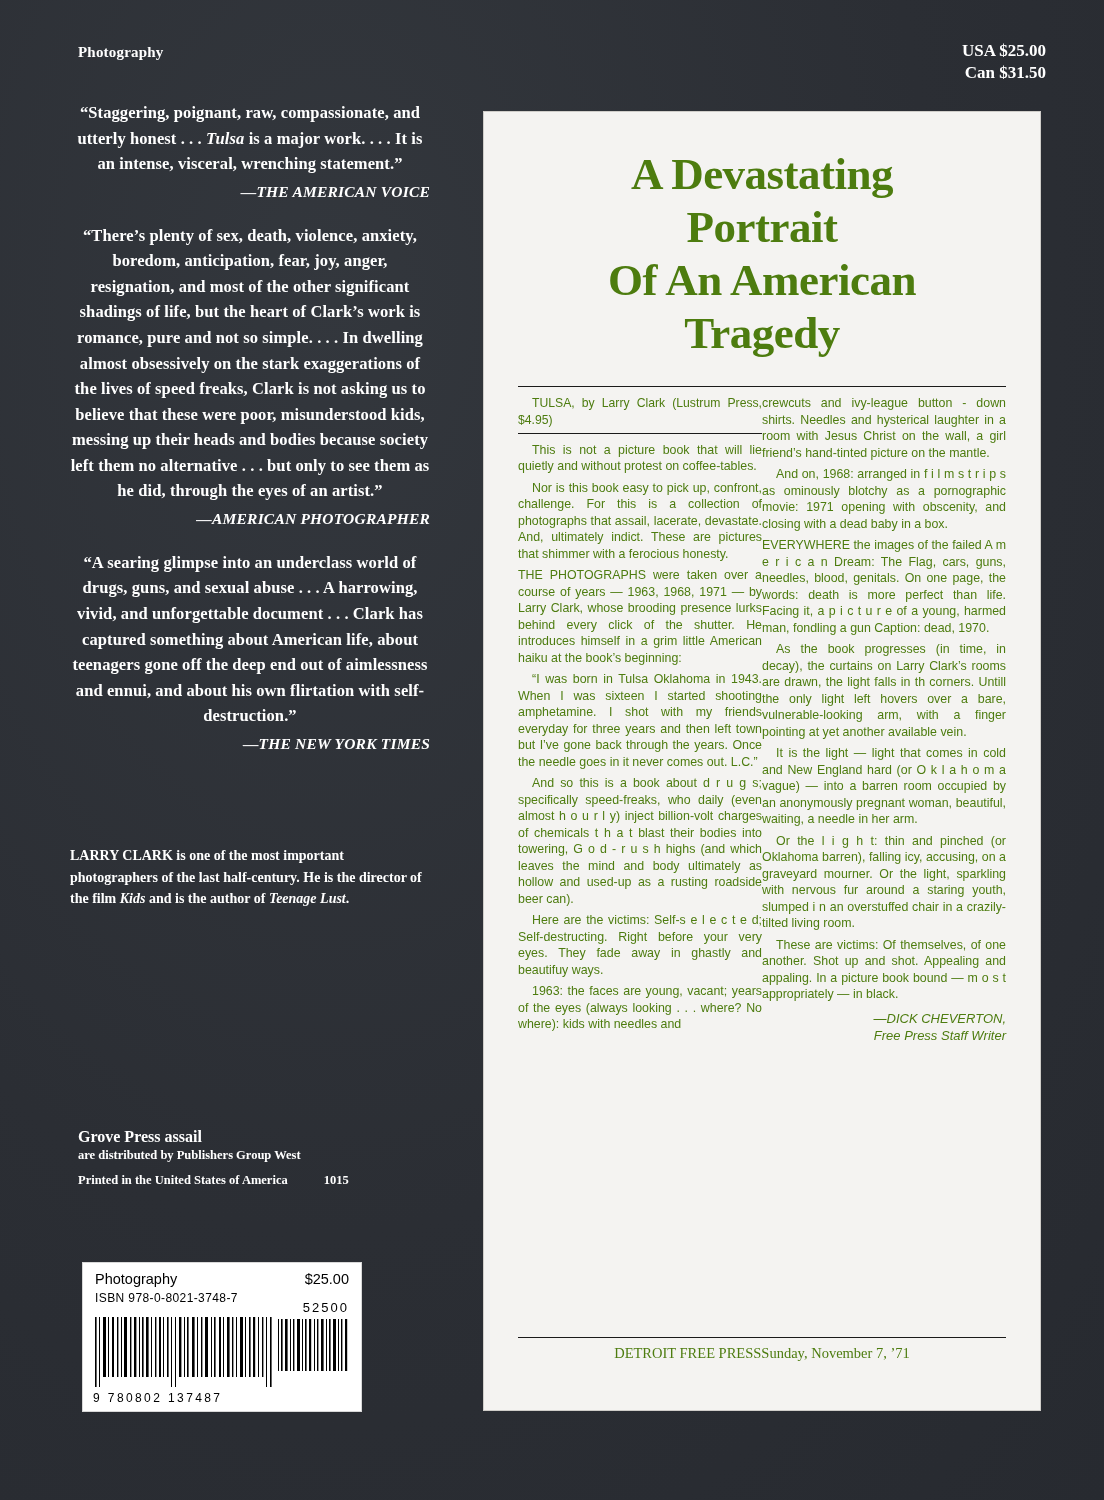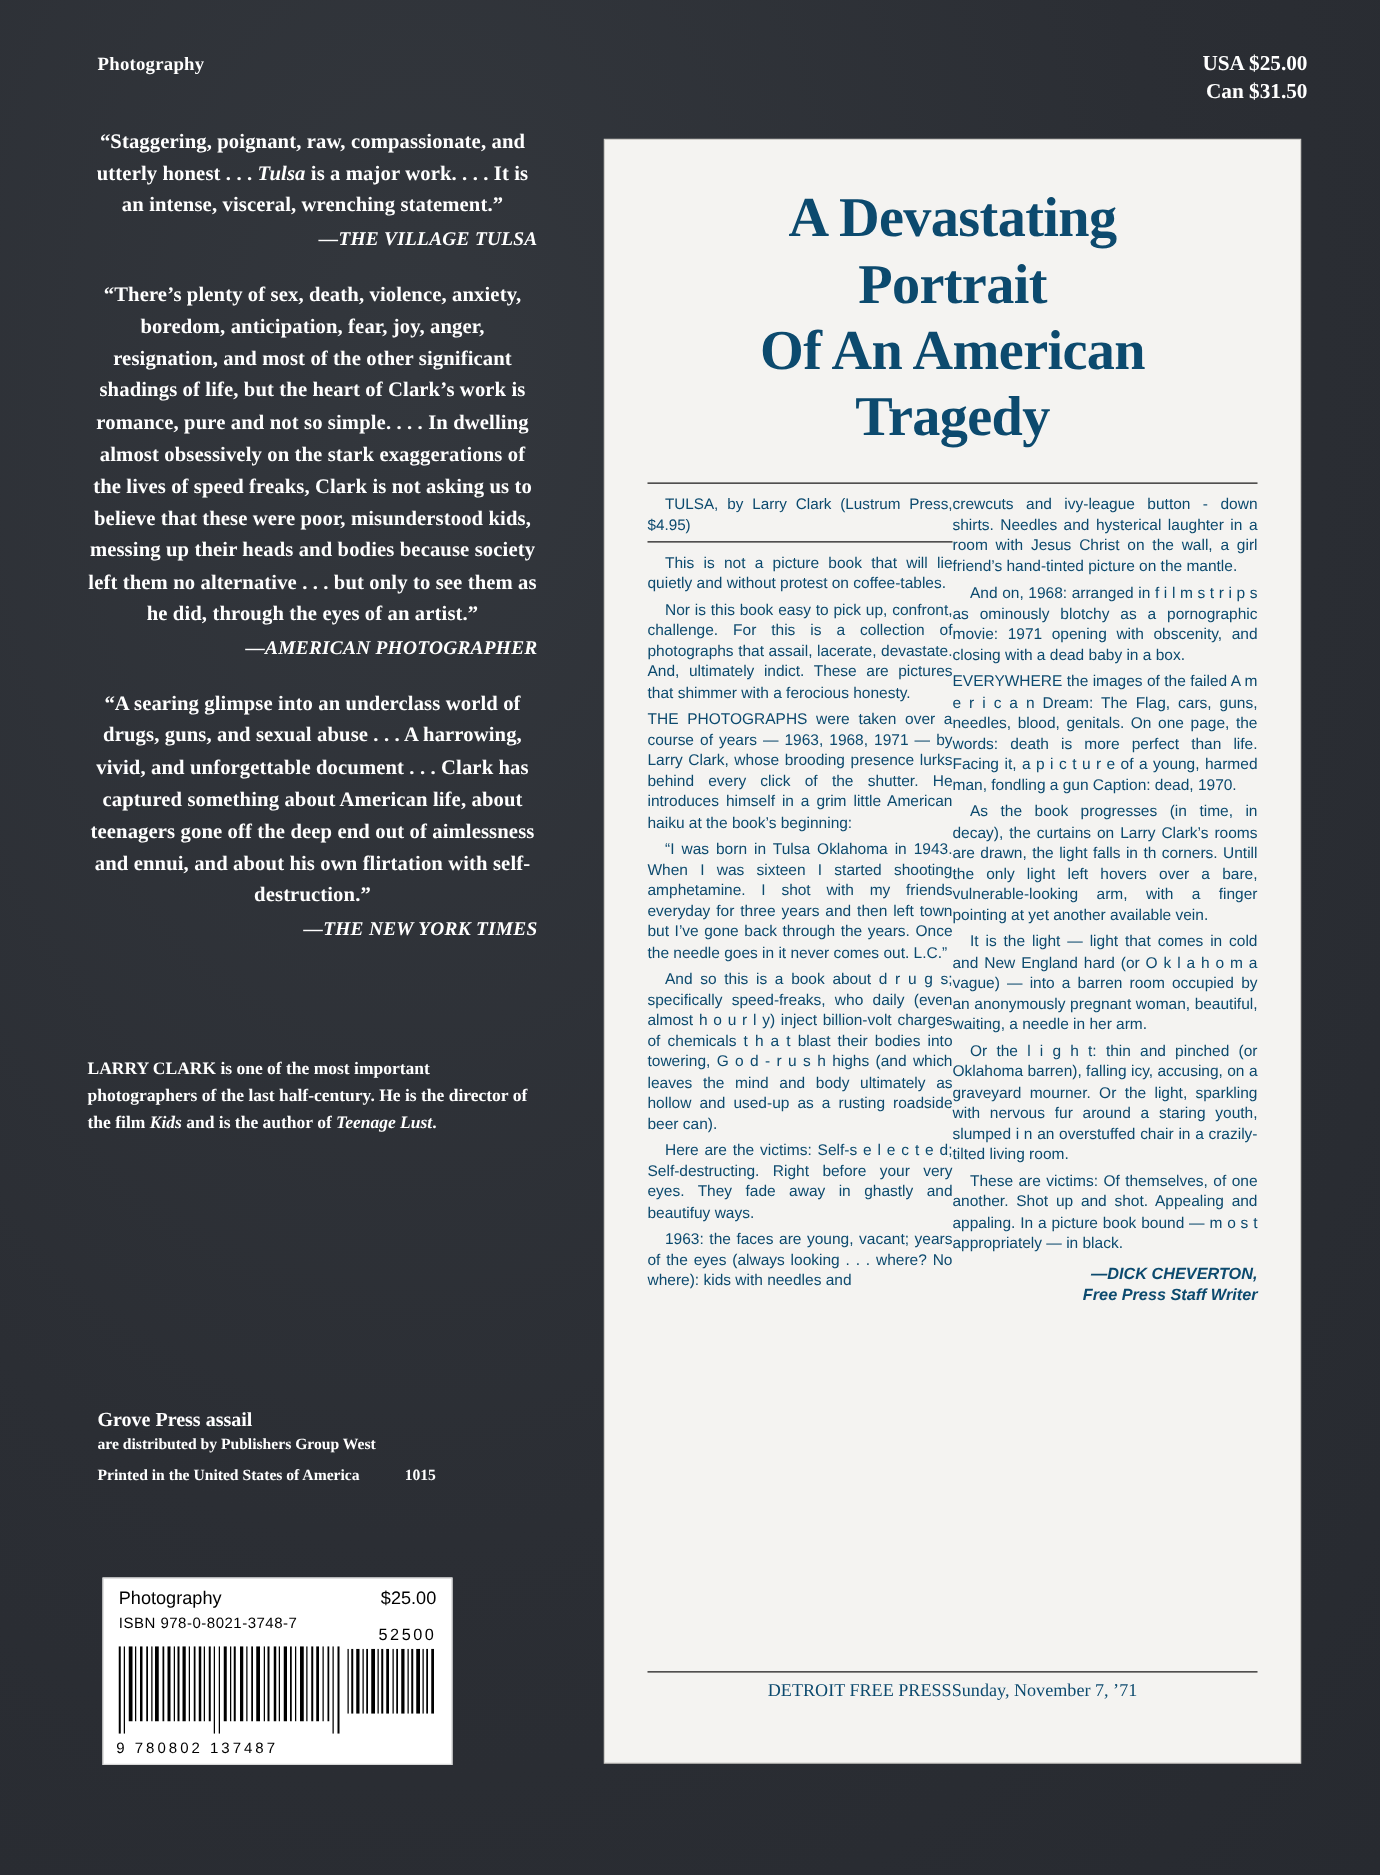--- a/index.html
+++ b/index.html
@@ -75,21 +75,21 @@
     letter-spacing:2.4px;
   }
   .bc-num5 {
     position:absolute; right:12px; bottom:96px; font-size:13px;
     letter-spacing:2.2px;
   }
   
   .clip {
     position:absolute; left:484px; top:112px;
     width:556px; height:1298px;
-    background:#f4f3f1; color:#0c4a6e;
+    background:#f4f3f1; color:#4d7c0f;
     box-shadow:0 0 0 1px #cfcdc9;
   }
   .clip-head {
     font-family:"Liberation Serif", serif;
     font-weight:bold;
     text-align:center;
     padding:36px 18px 0 18px;
     font-size:45px;
     line-height:1.18;
     letter-spacing:-.5px;
@@ -107,21 +107,21 @@
   }
   .col { width:50%; }
   .col p { margin:0 0 5px 0; text-indent:14px; }
   .col p.noind { text-indent:0; }
   .bookline {
     text-indent:0; margin:0 0 8px 0;
     font-size:12.2px;
   }
   .thinrule { border-top:1px solid #1a1a1a; margin:4px 0 8px 0; }
   .sig {
-    text-align:right; font-style:italic; font-weight:bold;
+    text-align:right; font-style:italic; font-weight:normal;
     margin-top:8px; font-size:13px; line-height:1.3;
   }
   .clip-foot {
     position:absolute; left:34px; right:34px; bottom:48px;
     border-top:1px solid #1a1a1a;
     padding-top:7px;
     display:flex; justify-content:center;
     font-family:Liberation Serif, serif;
     font-size:14.5px;
   }
@@ -135,21 +135,21 @@
   <div class="category-top">Photography</div>
 
   <div class="price-block">
     <div>USA $25.00</div>
     <div>Can $31.50</div>
   </div>
 
   <div class="left-col">
 
     <p class="quote">“Staggering, poignant, raw, compassionate, and utterly honest . . . <em>Tulsa</em> is a major work. . . . It is an intense, visceral, wrenching statement.”</p>
-    <div class="attrib">—THE VILLAGE TULSA</div>
+    <div class="attrib">—THE AMERICAN VOICE</div>
 
     <p class="quote">“There’s plenty of sex, death, violence, anxiety, boredom, anticipation, fear, joy, anger, resignation, and most of the other significant shadings of life, but the heart of Clark’s work is romance, pure and not so simple. . . . In dwelling almost obsessively on the stark exaggerations of the lives of speed freaks, Clark is not asking us to believe that these were poor, misunderstood kids, messing up their heads and bodies because society left them no alternative . . . but only to see them as he did, through the eyes of an artist.”</p>
     <div class="attrib">—AMERICAN PHOTOGRAPHER</div>
 
     <p class="quote">“A searing glimpse into an underclass world of drugs, guns, and sexual abuse . . . A harrowing, vivid, and unforgettable document . . . Clark has captured something about American life, about teenagers gone off the deep end out of aimlessness and ennui, and about his own flirtation with self-destruction.”</p>
     <div class="attrib">—THE NEW YORK TIMES</div>
 
     <p class="bio">LARRY CLARK is one of the most important photographers of the last half-century. He is the director of the film <em>Kids</em> and is the author of <em>Teenage Lust</em>.</p>
   </div>
 

